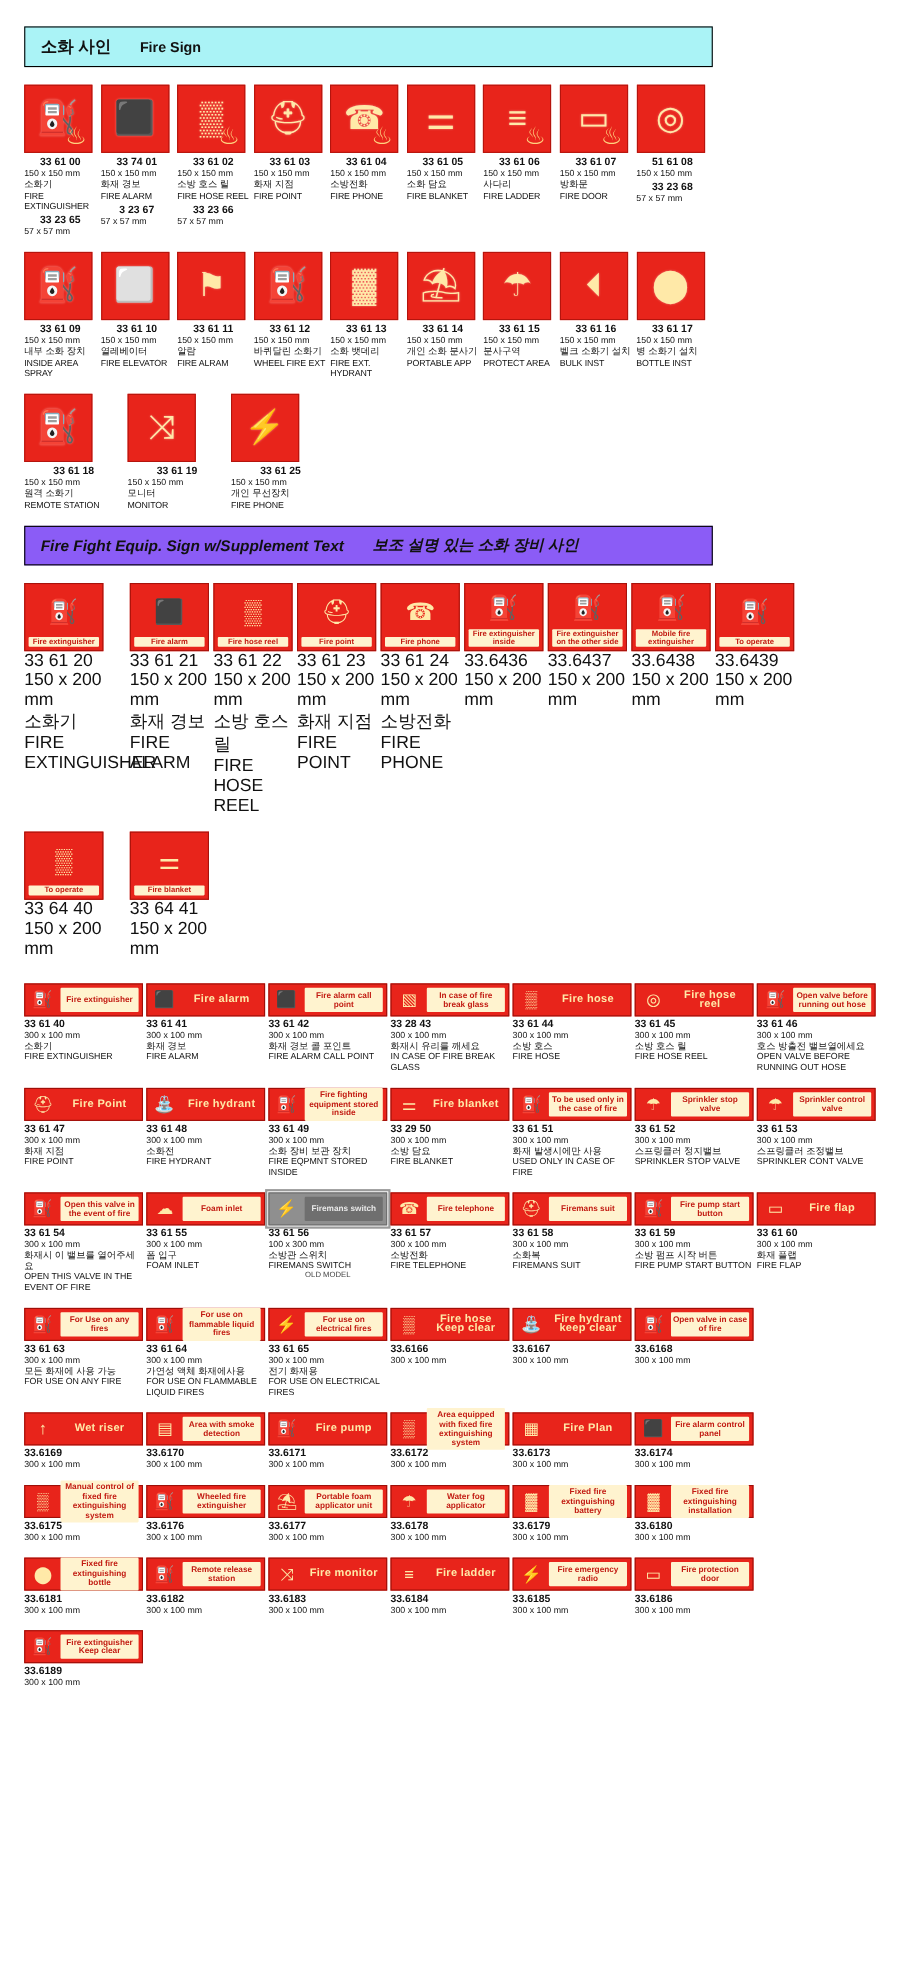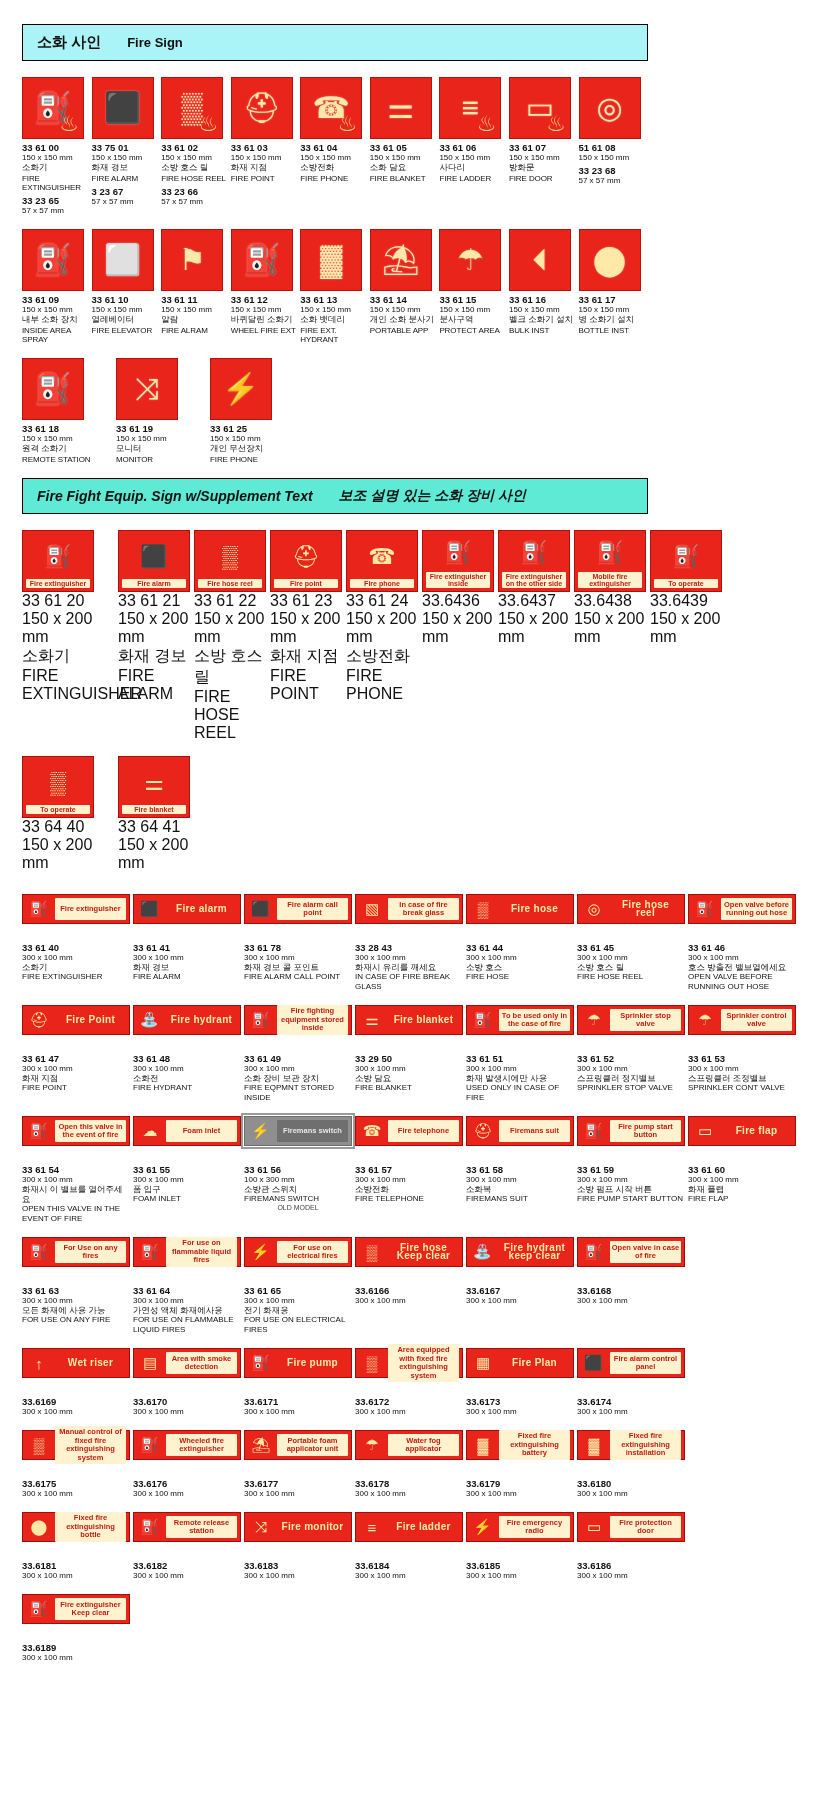--- a/index.html
+++ b/index.html
@@ -15,29 +15,29 @@
   
   .sec-head {
     border: 1px solid #000;
     padding: 8px 14px;
     margin: 6px 0 16px 0;
     display: flex;
     align-items: center;
     gap: 26px;
   }
   .sec-head.cyan { background: #aaf3f6; }
-  .sec-head.green { background: #5eead4; }
+  .sec-head.green { background: #8b5cf6; }
   .sec-head .kr { font-size: 15px; font-weight: bold; }
   .sec-head .en { font-size: 13px; font-weight: bold; }
   .sec-head.green .kr, .sec-head.green .en { font-style: italic; font-size: 14px; }
 
   
   .row { display: flex; align-items: flex-start; margin-bottom: 14px; }
   .cell { width: 90px; margin-right: 4px; }
-  .cell .code { font-size: 9.5px; font-weight: bold; margin-top: 3px; }
+  .cell .code { font-size: 9.5px; font-weight: bold; margin-top: 3px; text-align: center; }
   .cell .dim { font-size: 8px; }
   .cell .kr { font-size: 8.5px; }
   .cell .en { font-size: 8px; letter-spacing: -0.1px; }
 
   
   .sq {
     width: 62px; height: 62px;
     background: #e8241b;
     border: 1px solid #b5140d;
     position: relative;
@@ -97,21 +97,21 @@
     text-align: center;
     line-height: 8.5px;
     padding: 2px 1px;
     border-radius: 1px;
     min-height: 22px;
     display:flex; align-items:center; justify-content:center;
   }
   .bsign.plain .btxt { background: transparent; color:#ffe9a8; font-size: 10px; letter-spacing:.3px; }
   .bsign.greybox { background:#8f8f8f; border-color:#6d6d6d; }
   .bsign.greybox .btxt { background:#6f6f6f; color:#e8e8e8; }
-  .bcell .code { font-size: 9.5px; font-weight: bold; margin-top: 18px; }
+  .bcell .code { font-size: 9.5px; font-weight: bold; margin-top: 2px; }
   .bcell .dim { font-size: 8px; }
   .bcell .kr { font-size: 8.5px; line-height: 10px; }
   .bcell .en { font-size: 8px; line-height: 9.5px; }
   .oldmodel { font-size:7px; color:#444; text-align:center; }
   .sel-outline { outline: 2px solid #9a9a9a; outline-offset: 1px; }
   .spacer8 { height: 8px; }
 </style>
 </head>
 <body>
 
@@ -133,21 +133,21 @@
           <div class="dim">150 x 150 mm</div>
           <div class="kr">소화기</div>
           <div class="en">FIRE EXTINGUISHER</div>
           <div class="code">33 23 65</div>
           <div class="dim">57 x 57 mm</div>
         </div>
         <div class="cell">
           <div class="sq">
             <div class="glyph">⬛</div>
           </div>
-          <div class="code">33 75 01</div>
+          <div class="code">33 74 01</div>
           <div class="dim">150 x 150 mm</div>
           <div class="kr">화재 경보</div>
           <div class="en">FIRE ALARM</div>
           <div class="code">3 23 67</div>
           <div class="dim">57 x 57 mm</div>
         </div>
         <div class="cell">
           <div class="sq">
             <div class="glyph">▒</div>
             <div class="flame">♨</div>
@@ -463,21 +463,21 @@
           <div class="code">33 61 41</div>
           <div class="dim">300 x 100 mm</div>
           <div class="kr">화재 경보</div>
           <div class="en">FIRE ALARM</div>
         </div>
         <div class="bcell">
           <div class="bsign">
             <div class="bpic">⬛</div>
             <div class="btxt">Fire alarm call point</div>
           </div>
-          <div class="code">33 61 78</div>
+          <div class="code">33 61 42</div>
           <div class="dim">300 x 100 mm</div>
           <div class="kr">화재 경보 콜 포인트</div>
           <div class="en">FIRE ALARM CALL POINT</div>
         </div>
         <div class="bcell">
           <div class="bsign">
             <div class="bpic">▧</div>
             <div class="btxt">In case of fire break glass</div>
           </div>
           <div class="code">33 28 43</div>

